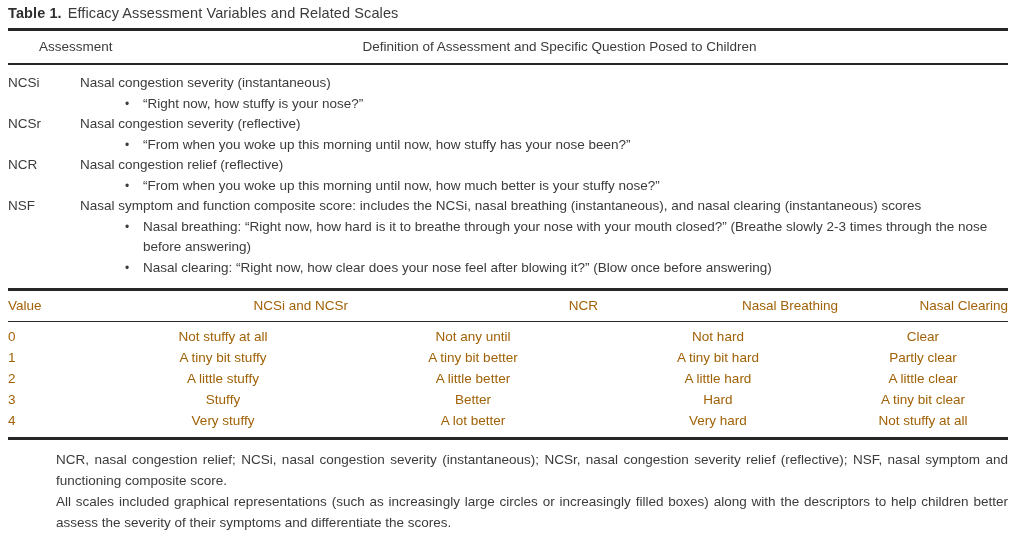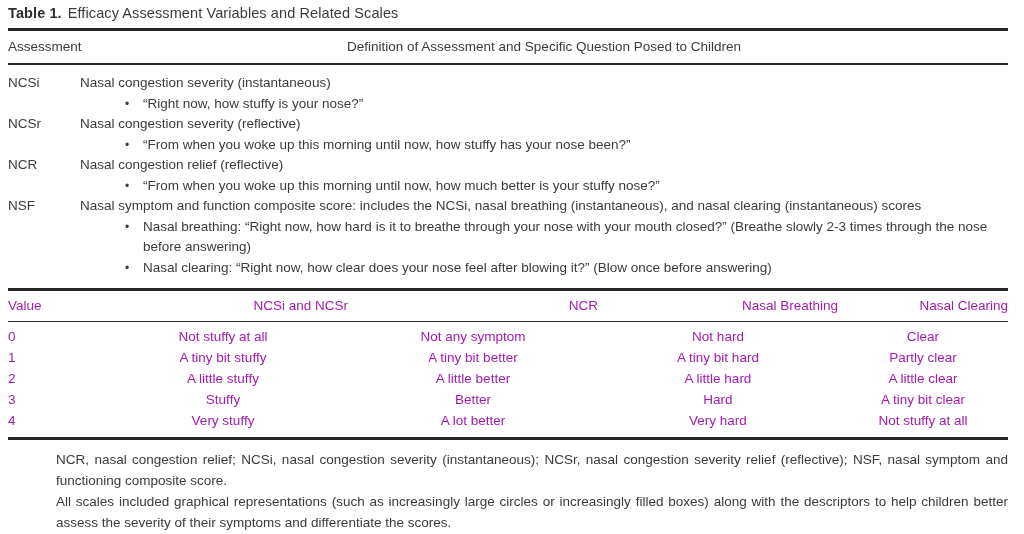--- a/index.html
+++ b/index.html
@@ -25,40 +25,41 @@
   .title-label { font-weight: 700; color: #2e2e2e; margin-right: 6px; }
   
   .rule-thick  { height: 3px;   background: #262626; }
   .rule-medium { height: 2px;   background: #262626; }
   
   .def-header {
     display: flex;
     align-items: center;
     padding: 8px 0 9px 0;
     font-size: 13.5px;
+    margin-left: 31px;
   }
   .col-abbr { width: 72px; flex: 0 0 72px; }
   .col-def  { flex: 1; text-align: center; }
   .def-body { padding: 8px 0 10px 0; font-size: 13.5px; }
   .def-row { display: flex; line-height: 20.5px; }
   .def-row .abbr { width: 72px; flex: 0 0 72px; }
   .def-row .definition { flex: 1; }
   .bullet-row {
     display: flex;
     line-height: 20.5px;
     padding-left: 117px;
   }
   .bullet-glyph { width: 18px; flex: 0 0 18px; font-size: 12px; }
   .bullet-text { flex: 1; padding-right: 6px; }
   
   table.scale {
     width: 100%;
     border-collapse: collapse;
     font-size: 13.5px;
-    color: #a21caf;
+    color: #a16207;
   }
   table.scale th {
     font-weight: 400;
     text-align: right;
     padding: 7px 0 8px 0;
   }
   table.scale th:first-child { text-align: left; }
   table.scale td {
     text-align: center;
     padding: 2.5px 0;
@@ -159,21 +160,21 @@
         <th>NCSi and NCSr</th>
         <th>NCR</th>
         <th>Nasal Breathing</th>
         <th>Nasal Clearing</th>
       </tr>
     </thead>
     <tbody>
       <tr>
         <td>0</td>
         <td>Not stuffy at all</td>
-        <td>Not any symptom</td>
+        <td>Not any until</td>
         <td>Not hard</td>
         <td>Clear</td>
       </tr>
       <tr>
         <td>1</td>
         <td>A tiny bit stuffy</td>
         <td>A tiny bit better</td>
         <td>A tiny bit hard</td>
         <td>Partly clear</td>
       </tr>

